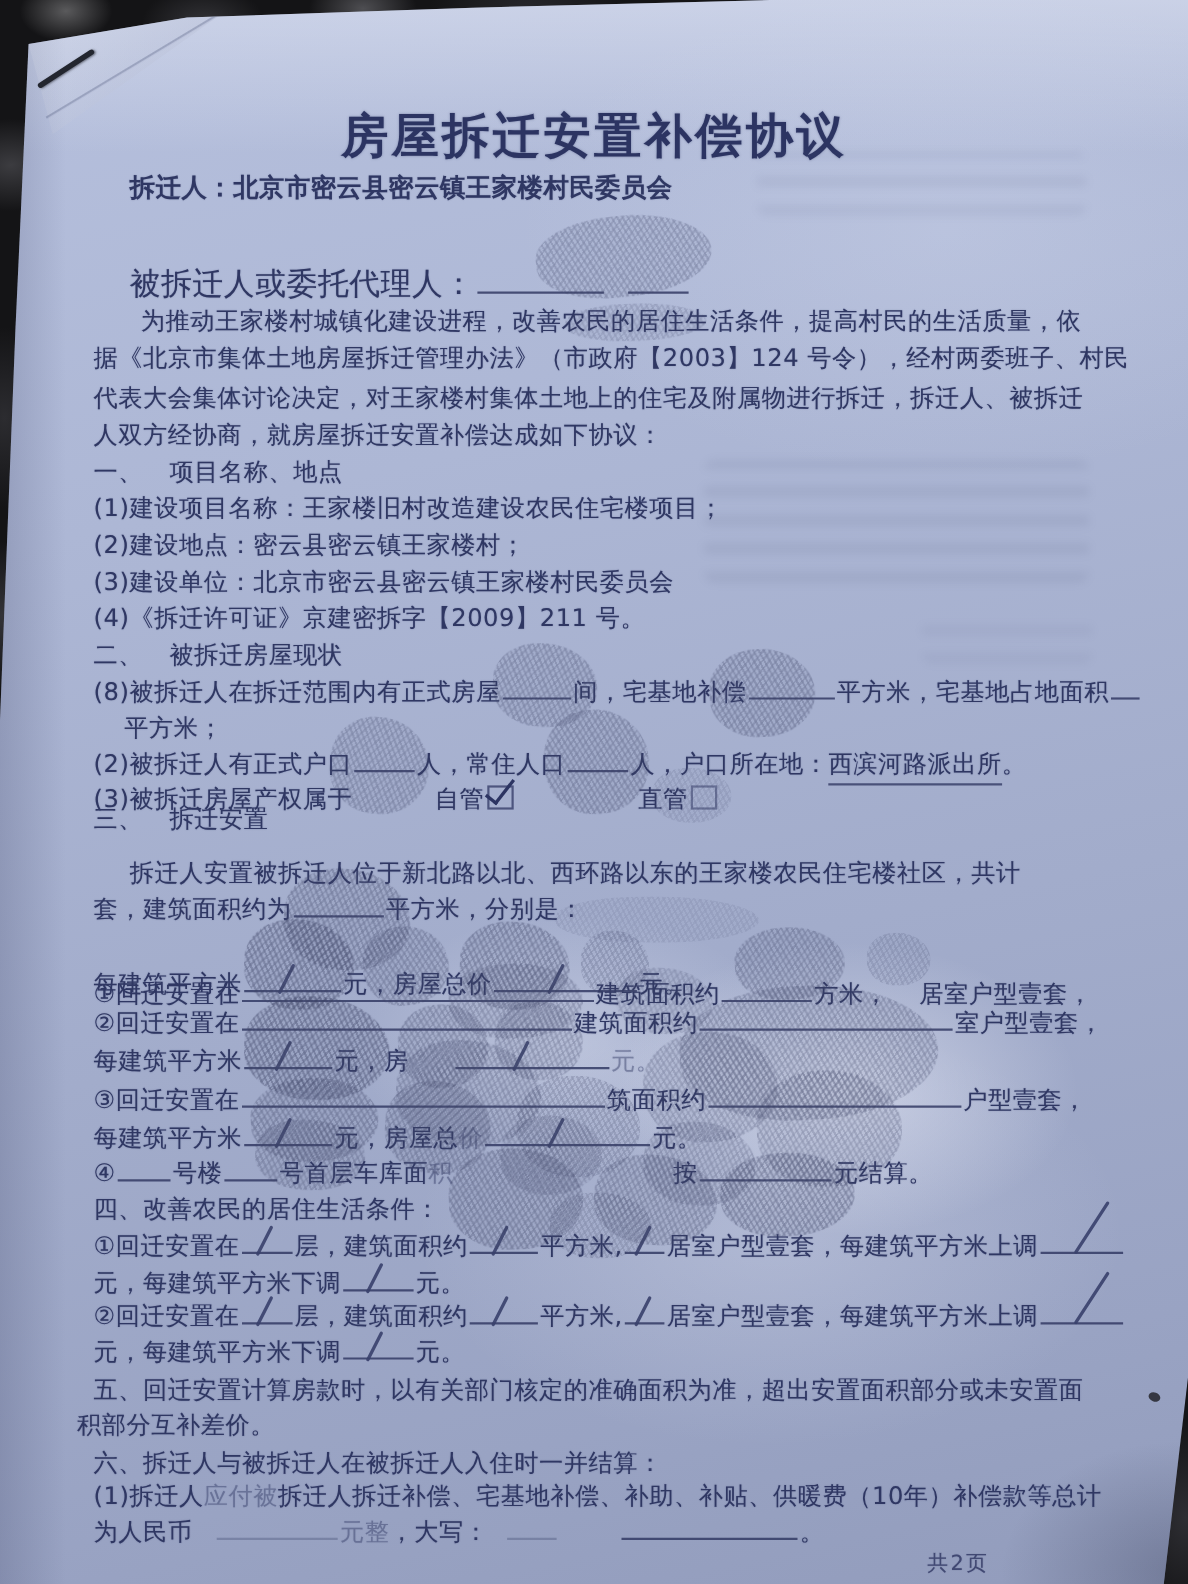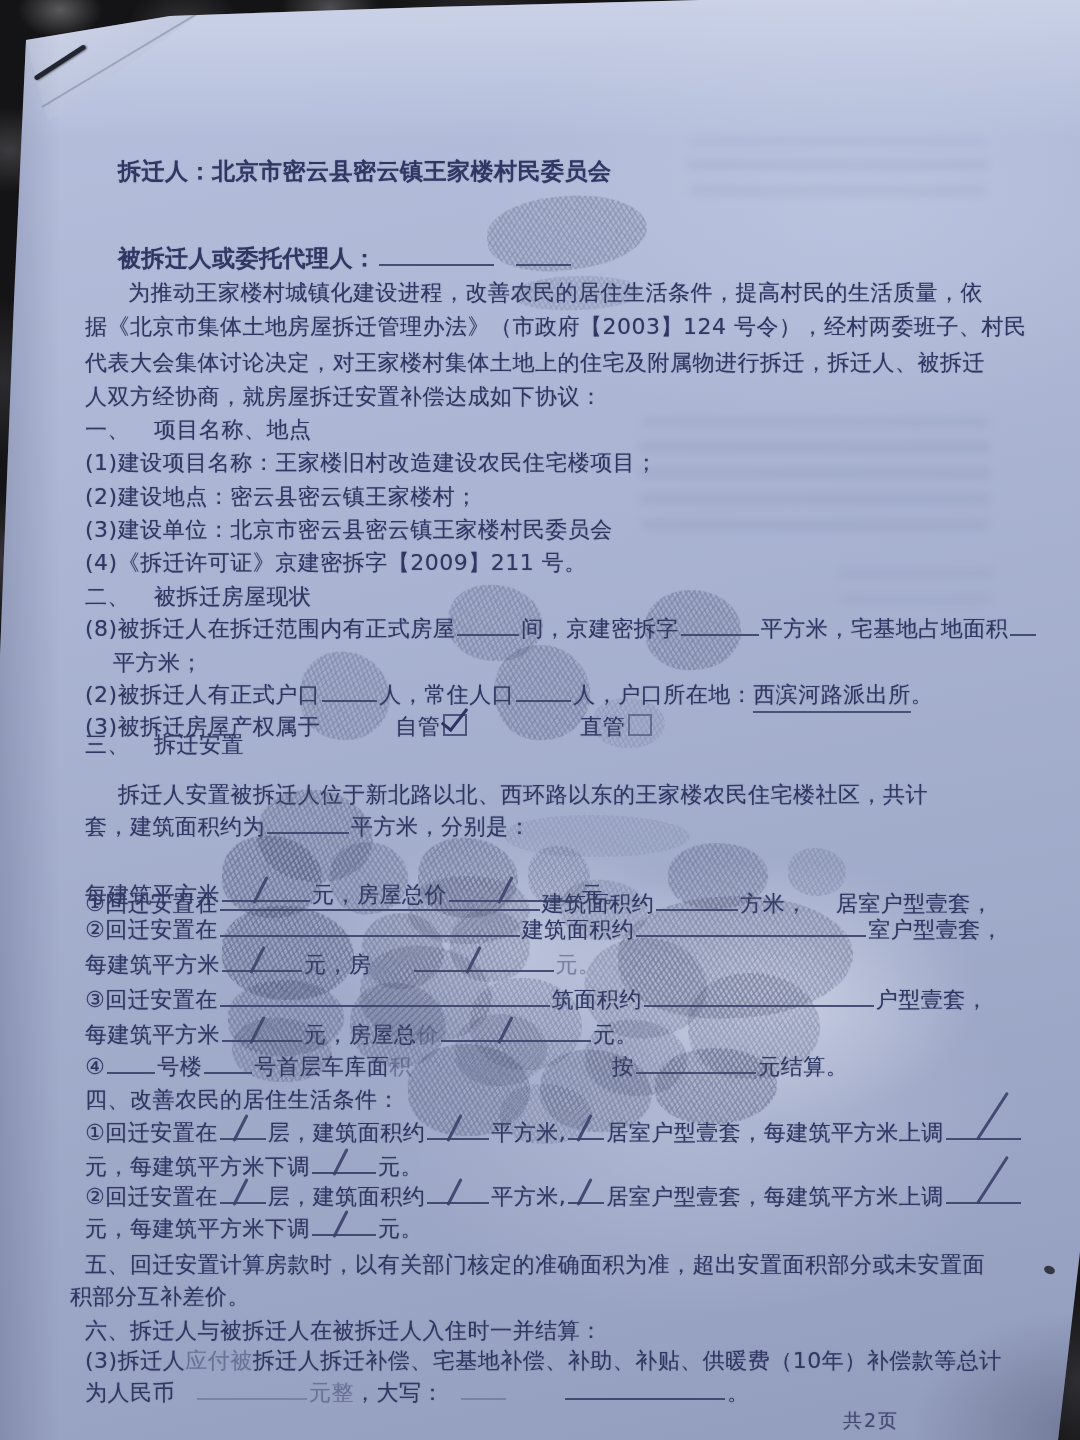--- a/index.html
+++ b/index.html
@@ -107,34 +107,35 @@
   }
 </style>
 </head>
 <body>
 
 <div id="stage">
   <div id="backdrop"></div>
   <div id="paper">
     <div id="fold-flap"></div>
     <div id="fold-crease"></div>
+    <div class="title">房屋拆迁安置补偿协议</div>
     <div id="doc-body">
         <div class="line" style="top: 156px; left: 118px; font-size: 23px; font-weight: 600;"><span class="t">拆迁人：北京市密云县密云镇王家楼村民委员会</span></div>
-        <div class="line" style="top: 243px; left: 118px; font-size: 23px; font-weight: 700;"><span class="t">被拆迁人或委托代理人：</span><span class="blank" style="width: 115px;"></span><span class="gap" style="width: 18px;"></span><span class="blank" style="width: 55px;"></span></div>
+        <div class="line" style="top: 243px; left: 118px; font-size: 28px; font-weight: 400;"><span class="t">被拆迁人或委托代理人：</span><span class="blank" style="width: 115px;"></span><span class="gap" style="width: 18px;"></span><span class="blank" style="width: 55px;"></span></div>
         <div class="line" style="top: 278px; left: 128px;"><span class="t">为推动王家楼村城镇化建设进程，改善农民的居住生活条件，提高村民的生活质量，依</span></div>
         <div class="line" style="top: 312px; left: 85px;"><span class="t">据《北京市集体土地房屋拆迁管理办法》（市政府【2003】124 号令），经村两委班子、村民</span></div>
         <div class="line" style="top: 348px; left: 85px;"><span class="t">代表大会集体讨论决定，对王家楼村集体土地上的住宅及附属物进行拆迁，拆迁人、被拆迁</span></div>
         <div class="line" style="top: 382px; left: 85px;"><span class="t">人双方经协商，就房屋拆迁安置补偿达成如下协议：</span></div>
         <div class="line" style="top: 415px; left: 85px;"><span class="t">一、</span><span class="gap" style="width: 24px;"></span><span class="t">项目名称、地点</span></div>
         <div class="line" style="top: 448px; left: 85px;"><span class="t">(1)建设项目名称：王家楼旧村改造建设农民住宅楼项目；</span></div>
         <div class="line" style="top: 482px; left: 85px;"><span class="t">(2)建设地点：密云县密云镇王家楼村；</span></div>
         <div class="line" style="top: 515px; left: 85px;"><span class="t">(3)建设单位：北京市密云县密云镇王家楼村民委员会</span></div>
         <div class="line" style="top: 548px; left: 85px;"><span class="t">(4)《拆迁许可证》京建密拆字【2009】211 号。</span></div>
         <div class="line" style="top: 582px; left: 85px;"><span class="t">二、</span><span class="gap" style="width: 24px;"></span><span class="t">被拆迁房屋现状</span></div>
-        <div class="line" style="top: 614px; left: 85px;"><span class="t">(8)被拆迁人在拆迁范围内有正式房屋</span><span class="blank" style="width: 62px;"></span><span class="t">间，京建密拆字</span><span class="blank" style="width: 78px;"></span><span class="t">平方米，宅基地占地面积</span><span class="blank" style="width: 26px;"></span></div>
+        <div class="line" style="top: 614px; left: 85px;"><span class="t">(8)被拆迁人在拆迁范围内有正式房屋</span><span class="blank" style="width: 62px;"></span><span class="t">间，宅基地补偿</span><span class="blank" style="width: 78px;"></span><span class="t">平方米，宅基地占地面积</span><span class="blank" style="width: 26px;"></span></div>
         <div class="line" style="top: 648px; left: 113px;"><span class="t">平方米；</span></div>
         <div class="line" style="top: 680px; left: 85px;"><span class="t">(2)被拆迁人有正式户口</span><span class="blank" style="width: 55px;"></span><span class="t">人，常住人口</span><span class="blank" style="width: 55px;"></span><span class="t">人，户口所在地：</span><span class="t underlined">西滨河路派出所</span><span class="t">。</span></div>
         <div class="line" style="top: 712px; left: 85px;"><span class="t">(3)被拆迁房屋产权属于</span><span class="gap" style="width: 75px;"></span><span class="t">自管</span><span class="cb checked"></span><span class="gap" style="width: 110px;"></span><span class="t">直管</span><span class="cb empty"></span></div>
         <div class="line" style="top: 732px; left: 85px; font-family: Liberation Mono, monospace;"><span class="t">三、</span><span class="gap" style="width: 24px;"></span><span class="t">拆迁安置</span></div>
         <div class="line" style="top: 780px; left: 118px;"><span class="t">拆迁人安置被拆迁人位于新北路以北、西环路以东的王家楼农民住宅楼社区，共计</span></div>
         <div class="line" style="top: 812px; left: 85px;"><span class="t">套，建筑面积约为</span><span class="blank" style="width: 82px;"></span><span class="t">平方米，分别是：</span></div>
         <div class="line" style="top: 845px; left: 85px; margin-top: 44px;"><span class="t">①回迁安置在</span><span class="blank" style="width: 320px;"></span><span class="t">建筑面积约</span><span class="blank" style="width: 82px;"></span><span class="t">方米，</span><span class="gap" style="width: 28px;"></span><span class="t">居室户型壹套，</span></div>
         <div class="line" style="top: 880px; left: 85px;"><span class="t">每建筑平方米</span><span class="blank slash" style="width: 88px;"></span><span class="t">元，房屋总价</span><span class="blank slash" style="width: 130px;"></span><span class="t">元。</span></div>
         <div class="line" style="top: 915px; left: 85px;"><span class="t">②回迁安置在</span><span class="blank" style="width: 300px;"></span><span class="t">建筑面积约</span><span class="blank" style="width: 230px;"></span><span class="t">室户型壹套，</span></div>
         <div class="line" style="top: 950px; left: 85px;"><span class="t">每建筑平方米</span><span class="blank slash" style="width: 80px;"></span><span class="t">元，房</span><span class="gap" style="width: 40px;"></span><span class="blank slash" style="width: 140px;"></span><span class="t faded">元。</span></div>
@@ -142,21 +143,21 @@
         <div class="line" style="top: 1020px; left: 85px;"><span class="t">每建筑平方米</span><span class="blank slash" style="width: 80px;"></span><span class="t">元，房屋总</span><span class="t faded">价</span><span class="blank slash" style="width: 150px;"></span><span class="t">元。</span></div>
         <div class="line" style="top: 1052px; left: 85px;"><span class="t">④</span><span class="blank" style="width: 48px;"></span><span class="t">号楼</span><span class="blank" style="width: 48px;"></span><span class="t">号首层车库面</span><span class="t faded">积</span><span class="gap" style="width: 200px;"></span><span class="t">按</span><span class="blank" style="width: 120px;"></span><span class="t">元结算。</span></div>
         <div class="line" style="top: 1085px; left: 85px;"><span class="t">四、改善农民的居住生活条件：</span></div>
         <div class="line" style="top: 1118px; left: 85px;"><span class="t">①回迁安置在</span><span class="blank slash" style="width: 46px;"></span><span class="t">层，建筑面积约</span><span class="blank slash" style="width: 62px;"></span><span class="t">平方米,</span><span class="blank slash" style="width: 36px;"></span><span class="t">居室户型壹套，每建筑平方米上调</span><span class="blank slash-long" style="width: 75px;"></span></div>
         <div class="line" style="top: 1152px; left: 85px;"><span class="t">元，每建筑平方米下调</span><span class="blank slash" style="width: 64px;"></span><span class="t">元。</span></div>
         <div class="line" style="top: 1182px; left: 85px;"><span class="t">②回迁安置在</span><span class="blank slash" style="width: 46px;"></span><span class="t">层，建筑面积约</span><span class="blank slash" style="width: 62px;"></span><span class="t">平方米,</span><span class="blank slash" style="width: 36px;"></span><span class="t">居室户型壹套，每建筑平方米上调</span><span class="blank slash-long" style="width: 75px;"></span></div>
         <div class="line" style="top: 1214px; left: 85px;"><span class="t">元，每建筑平方米下调</span><span class="blank slash" style="width: 64px;"></span><span class="t">元。</span></div>
         <div class="line" style="top: 1250px; left: 85px;"><span class="t">五、回迁安置计算房款时，以有关部门核定的准确面积为准，超出安置面积部分或未安置面</span></div>
         <div class="line" style="top: 1282px; left: 70px;"><span class="t">积部分互补差价。</span></div>
         <div class="line" style="top: 1316px; left: 85px;"><span class="t">六、拆迁人与被拆迁人在被拆迁人入住时一并结算：</span></div>
-        <div class="line" style="top: 1346px; left: 85px;"><span class="t">(3)拆迁人</span><span class="t faded">应付被</span><span class="t">拆迁人拆迁补偿、宅基地补偿、补助、补贴、供暖费（10年）补偿款等总计</span></div>
+        <div class="line" style="top: 1346px; left: 85px;"><span class="t">(1)拆迁人</span><span class="t faded">应付被</span><span class="t">拆迁人拆迁补偿、宅基地补偿、补助、补贴、供暖费（10年）补偿款等总计</span></div>
         <div class="line" style="top: 1378px; left: 85px;"><span class="t">为人民币</span><span class="gap" style="width: 20px;"></span><span class="blank faint" style="width: 110px;"></span><span class="t faded">元整</span><span class="t">，大写：</span><span class="gap" style="width: 15px;"></span><span class="blank faint" style="width: 45px;"></span><span class="gap" style="width: 55px;"></span><span class="blank" style="width: 160px;"></span><span class="t">。</span></div>
       </div>
     <div id="scribble-layer">
         <div class="scrib" style="left: 487px; top: 196px; width: 160px; height: 74px; opacity: 0.4; transform: rotate(-6deg);"></div>
         <div class="scrib" style="left: 514px; top: 276px; width: 128px; height: 34px; opacity: 0.28; transform: rotate(-2deg);"></div>
         <div class="scrib" style="left: 448px; top: 585px; width: 95px; height: 76px; opacity: 0.42; transform: rotate(3deg);"></div>
         <div class="scrib" style="left: 645px; top: 590px; width: 96px; height: 80px; opacity: 0.45; transform: rotate(-3deg);"></div>
         <div class="scrib" style="left: 300px; top: 652px; width: 90px; height: 88px; opacity: 0.4; transform: rotate(5deg);"></div>
         <div class="scrib" style="left: 495px; top: 645px; width: 95px; height: 95px; opacity: 0.44; transform: rotate(-4deg);"></div>
         <div class="scrib" style="left: 593px; top: 698px; width: 72px; height: 50px; opacity: 0.2; transform: rotate(0deg);"></div>

